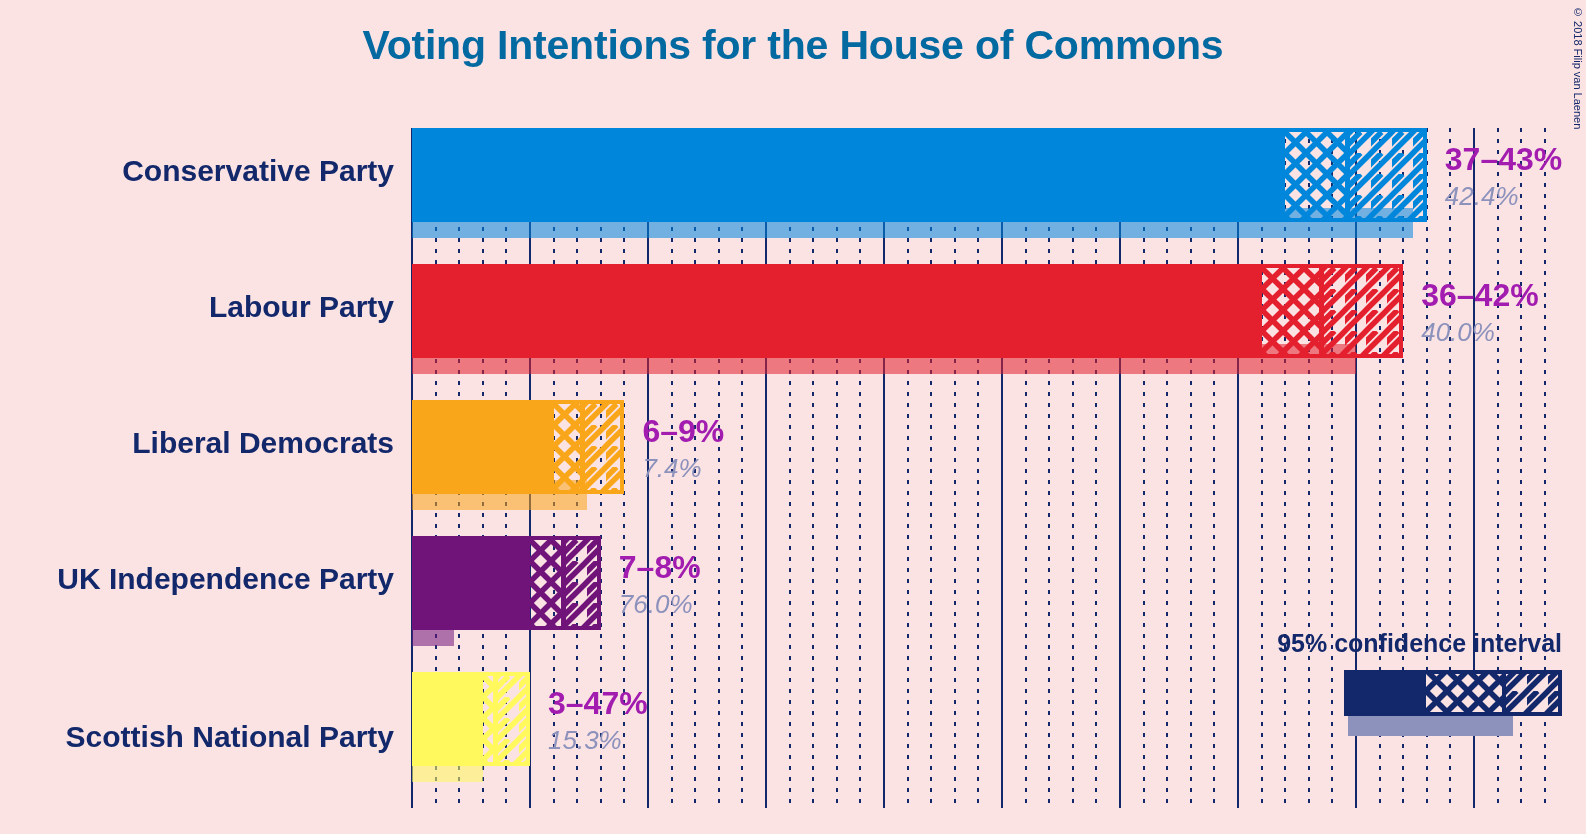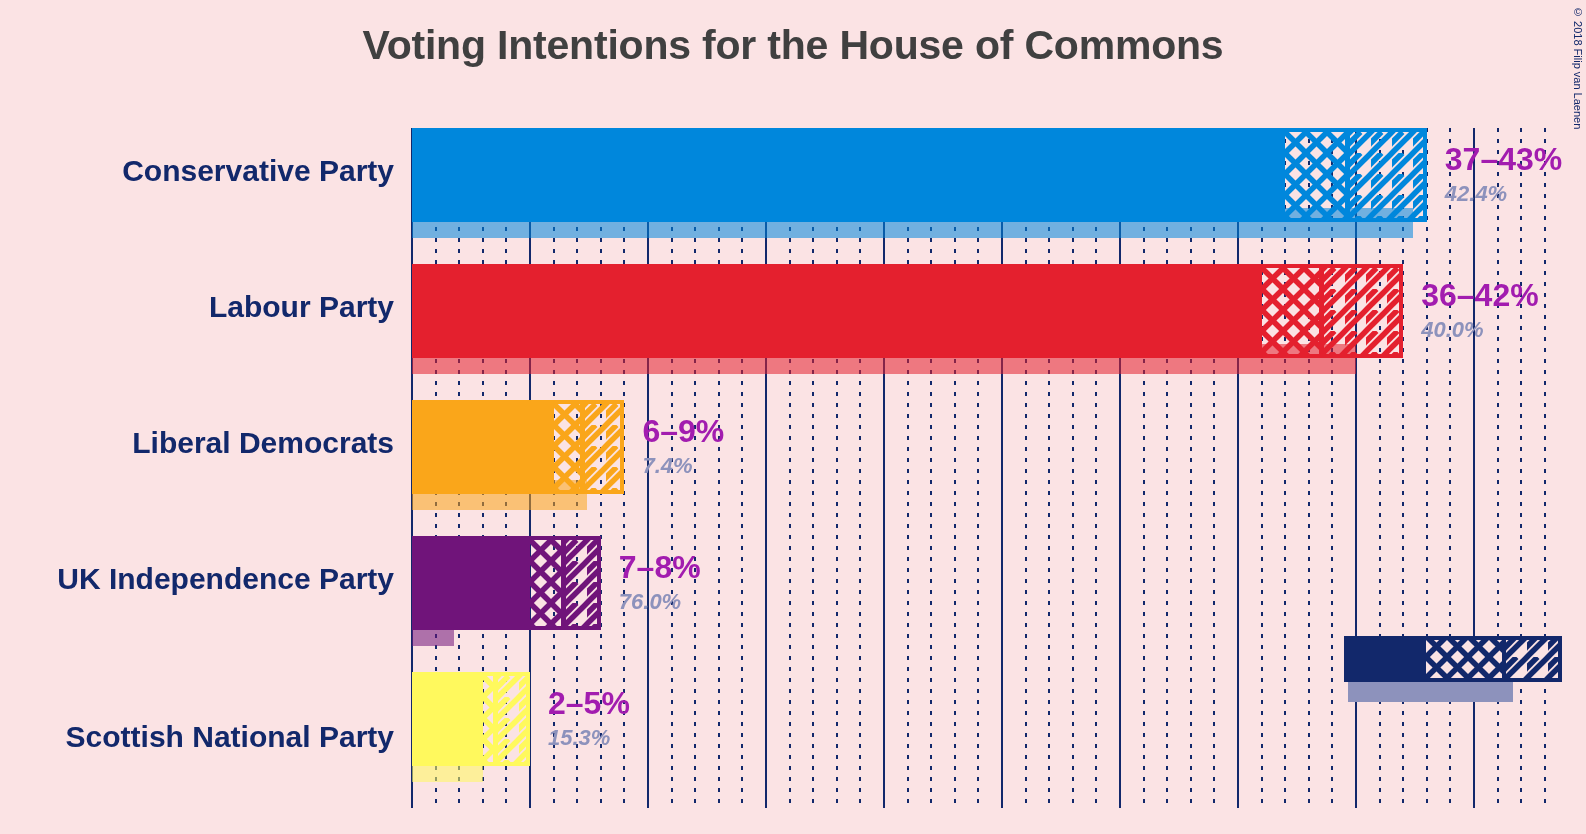--- a/index.html
+++ b/index.html
@@ -9,21 +9,21 @@
     font-family:"Liberation Sans", sans-serif;
     overflow:hidden;
     position:relative;
   }
   #chart-root{position:absolute;inset:0;}
 
   
   .title{
     position:absolute;left:0;right:0;top:22px;
     text-align:center;
-    font-size:41px;font-weight:bold;color:#404040;
+    font-size:41px;font-weight:bold;color:#0369a1;
     letter-spacing:-0.2px;
   }
   .subtitle{
     position:absolute;left:0;right:0;top:86px;
     text-align:center;
     font-size:23px;font-weight:bold;color:#12286B;
   }
 
   
   .copyright{
@@ -62,21 +62,21 @@
     font-size:30px;font-weight:bold;color:#12286B;
     white-space:nowrap;
   }
   .valmain{
     position:absolute;
     font-size:32px;font-weight:bold;color:#a21caf;
     white-space:nowrap;
   }
   .valsub{
     position:absolute;
-    font-size:22px;font-style:italic;font-weight:bold;color:#8D92BC;
+    font-size:26px;font-style:italic;font-weight:normal;color:#8D92BC;
     white-space:nowrap;
   }
 
   
   .legend{position:absolute;right:24px;top:626px;width:346px;}
   .legend-text{
     text-align:right;
     font-size:25px;font-weight:bold;color:#12286B;
     line-height:34px;
   }
@@ -345,25 +345,26 @@
       <div class="partylabel" style="right: 1192px; top: 290px;">Labour Party</div>
       <div class="valmain" style="left: 1421.2px; top: 277px;">36–42%</div>
       <div class="valsub" style="left: 1421.2px; top: 317px;">40.0%</div>
       <div class="partylabel" style="right: 1192px; top: 426px;">Liberal Democrats</div>
       <div class="valmain" style="left: 642.4px; top: 413px;">6–9%</div>
       <div class="valsub" style="left: 642.4px; top: 453px;">7.4%</div>
       <div class="partylabel" style="right: 1192px; top: 562px;">UK Independence Party</div>
       <div class="valmain" style="left: 618.8px; top: 549px;">7–8%</div>
       <div class="valsub" style="left: 618.8px; top: 589px;">76.0%</div>
       <div class="partylabel" style="right: 1192px; top: 698px; margin-top: 22px;">Scottish National Party</div>
-      <div class="valmain" style="left: 548px; top: 685px;">2–5%</div>
+      <div class="valmain" style="left: 548px; top: 685px;">3–47%</div>
       <div class="valsub" style="left: 548px; top: 725px;">15.3%</div>
     </div>
 
   <div class="legend">
+    <div class="legend-text">95% confidence interval</div>
     <div class="legend-bar-wrap">
       <div class="legend-ci" id="legend-ci">
           <div style="position: absolute; top: 0px; height: 100%; overflow: hidden; background: rgb(251, 227, 228); left: 82px; width: 80px;">
             <svg width="80" height="46" viewBox="0 0 80 46" style="position: absolute; left: 0px; top: 0px; display: block;">
               <defs>
                 <pattern id="lg1" patternUnits="userSpaceOnUse" width="21" height="21">
                   <line x1="-21" y1="0" x2="0" y2="21" stroke="#12286B" stroke-width="5.5"></line>
                   <line x1="0" y1="0" x2="21" y2="21" stroke="#12286B" stroke-width="5.5"></line>
                   <line x1="21" y1="0" x2="42" y2="21" stroke="#12286B" stroke-width="5.5"></line>
                   <line x1="-21" y1="21" x2="0" y2="0" stroke="#12286B" stroke-width="5.5"></line>

